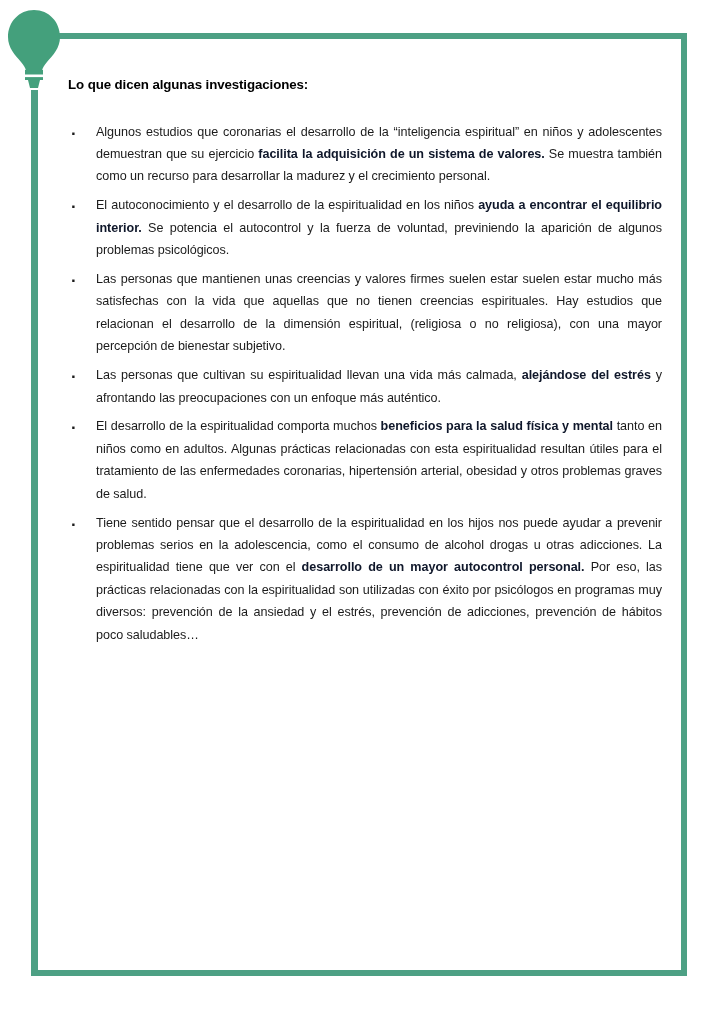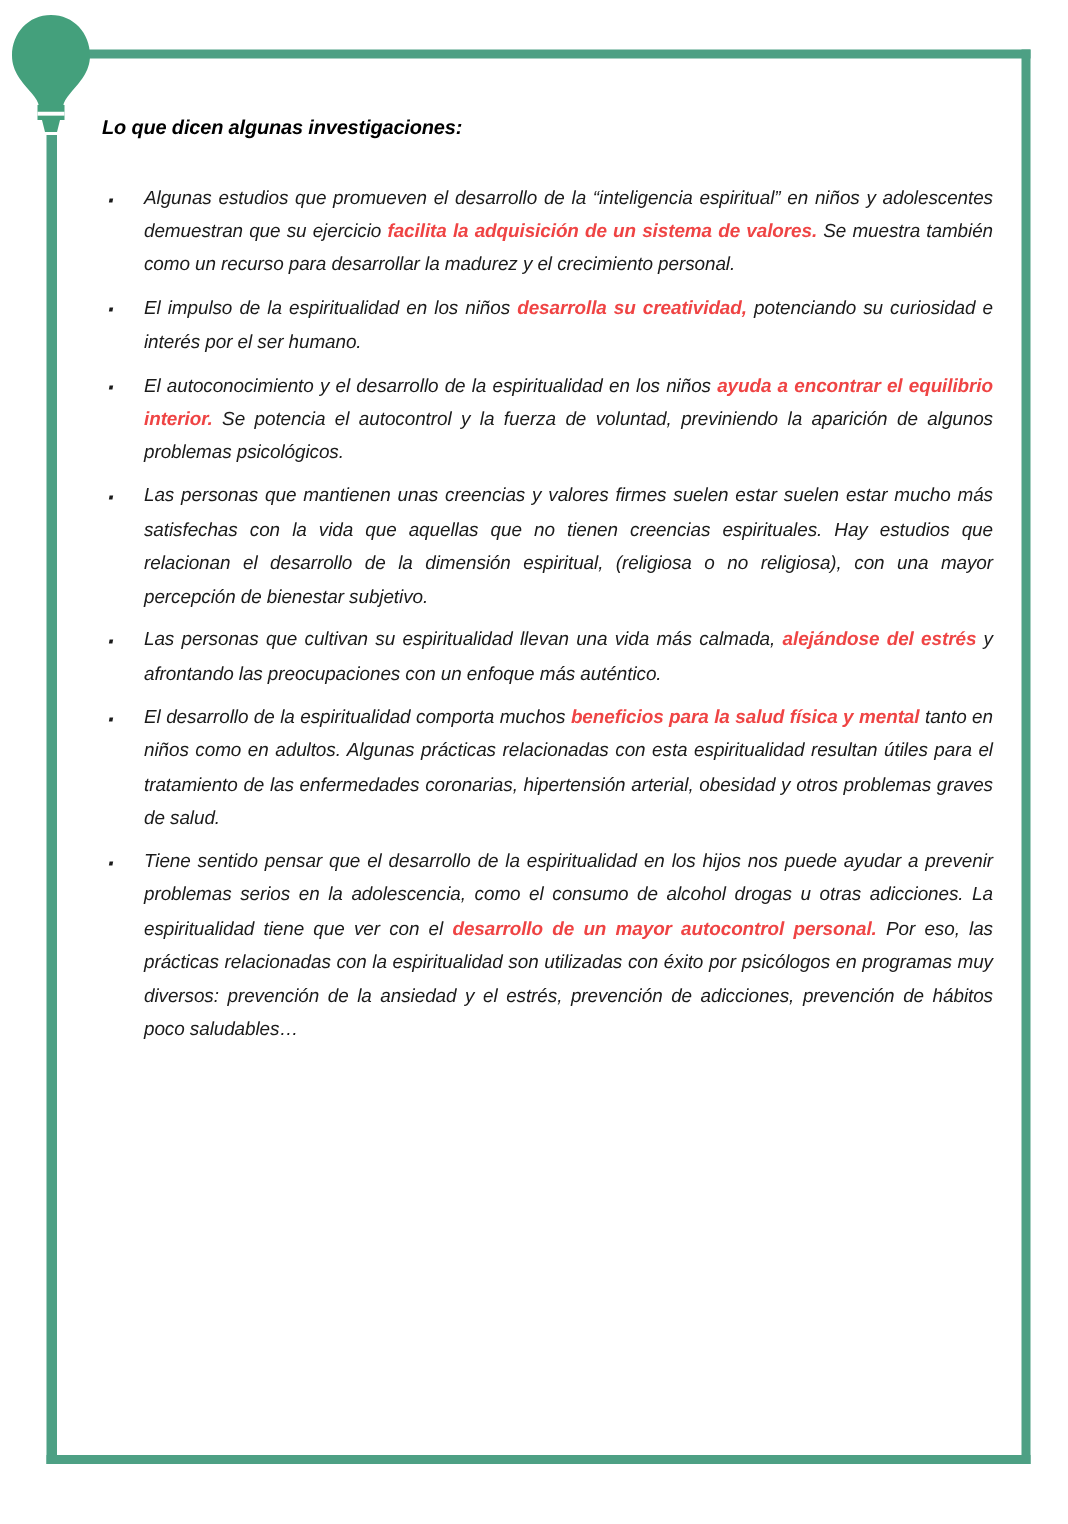--- a/index.html
+++ b/index.html
@@ -14,21 +14,20 @@
     overflow: hidden;
     position: relative;
   }
 
   #page {
     position: absolute;
     left: 0; top: 0;
     width: 712px;
     height: 1016px;
     background: #ffffff;
-    font-style: italic;
   }
 
   
   .frame-line {
     position: absolute;
     background: #4da084;
   }
   #frame-top {
     left: 47px;
     top: 33px;
@@ -105,21 +104,21 @@
     position: absolute;
     left: 3px;
     top: -2px;
     font-size: 17px;
     line-height: 1.78;
     color: #1b1b1b;
     font-weight: bold;
   }
   .bullet-text b {
     font-weight: bold;
-    color: #ef4444;
+    color: #0f172a;
   }
 </style>
 </head>
 <body>
 
 <div id="page">
 
   <div class="frame-line" id="frame-top"></div>
   <div class="frame-line" id="frame-right"></div>
   <div class="frame-line" id="frame-bottom"></div>
@@ -128,22 +127,21 @@
   <svg id="bulb" viewBox="0 0 64 90">
     <path d="M31 2 C16 2 5 14 5 29 C5 40 12 47 18 54 C21 57.5 22.5 60 23 63 L39 63 C39.5 60 41 57.5 44 54 C50 47 57 40 57 29 C57 14 46 2 31 2 Z" fill="#44a07c"></path>
     <rect x="22" y="62" width="18" height="10" fill="#44a07c"></rect>
     <rect x="22" y="66.5" width="18" height="2.6" fill="#ffffff"></rect>
     <path d="M25 72 L37 72 L35 80 L27 80 Z" fill="#44a07c"></path>
   </svg>
 
   <div id="content">
     <div id="doc-heading">Lo que dicen algunas investigaciones:</div>
     <ul class="bullets">
-        <li class="bullet-item"><span class="bullet-text"><span>Algunas estudios que promueven el desarrollo de la “inteligencia espiritual” en niños y adolescentes demuestran que su ejercicio </span><b>facilita la adquisición de un sistema de valores.</b><span> Se muestra también como un recurso para desarrollar la madurez y el crecimiento personal.</span></span></li>
-        <li class="bullet-item"><span class="bullet-text"><span>El impulso de la espiritualidad en los niños </span><b>desarrolla su creatividad,</b><span> potenciando su curiosidad e interés por el ser humano.</span></span></li>
+        <li class="bullet-item"><span class="bullet-text"><span>Algunos estudios que coronarias el desarrollo de la “inteligencia espiritual” en niños y adolescentes demuestran que su ejercicio </span><b>facilita la adquisición de un sistema de valores.</b><span> Se muestra también como un recurso para desarrollar la madurez y el crecimiento personal.</span></span></li>
         <li class="bullet-item"><span class="bullet-text"><span>El autoconocimiento y el desarrollo de la espiritualidad en los niños </span><b>ayuda a encontrar el equilibrio interior.</b><span>  Se potencia el autocontrol y la fuerza de voluntad, previniendo la aparición de algunos problemas psicológicos.</span></span></li>
         <li class="bullet-item"><span class="bullet-text"><span>Las personas que mantienen unas creencias y valores firmes suelen estar suelen estar mucho más satisfechas con la vida que aquellas que no tienen creencias espirituales. Hay estudios que relacionan el desarrollo de la dimensión espiritual, (religiosa o no religiosa), con una mayor percepción de bienestar subjetivo.</span></span></li>
         <li class="bullet-item"><span class="bullet-text"><span>Las personas que cultivan su espiritualidad llevan una vida más calmada, </span><b>alejándose del estrés</b><span> y afrontando las preocupaciones con un enfoque más auténtico.</span></span></li>
         <li class="bullet-item"><span class="bullet-text"><span>El desarrollo de la espiritualidad comporta muchos </span><b>beneficios para la salud física y mental</b><span> tanto en niños como en adultos. Algunas prácticas relacionadas con esta espiritualidad resultan útiles para el tratamiento de las enfermedades coronarias, hipertensión arterial, obesidad y otros problemas graves de salud.</span></span></li>
         <li class="bullet-item"><span class="bullet-text"><span>Tiene sentido pensar que el desarrollo de la espiritualidad en los hijos nos puede ayudar a prevenir problemas serios en la adolescencia, como el consumo de alcohol drogas u otras adicciones. La espiritualidad tiene que ver con el </span><b>desarrollo de un mayor autocontrol personal.</b><span> Por eso, las prácticas relacionadas con la espiritualidad son utilizadas con éxito por psicólogos en programas muy diversos: prevención de la ansiedad y el estrés, prevención de adicciones, prevención de hábitos poco saludables…</span></span></li>
       </ul>
   </div>
 
 </div>
 

